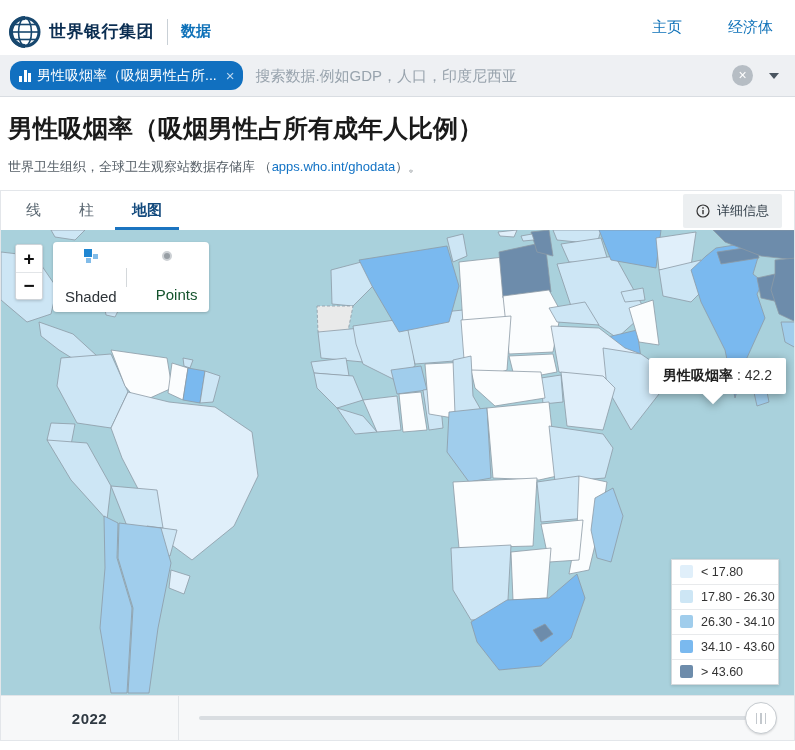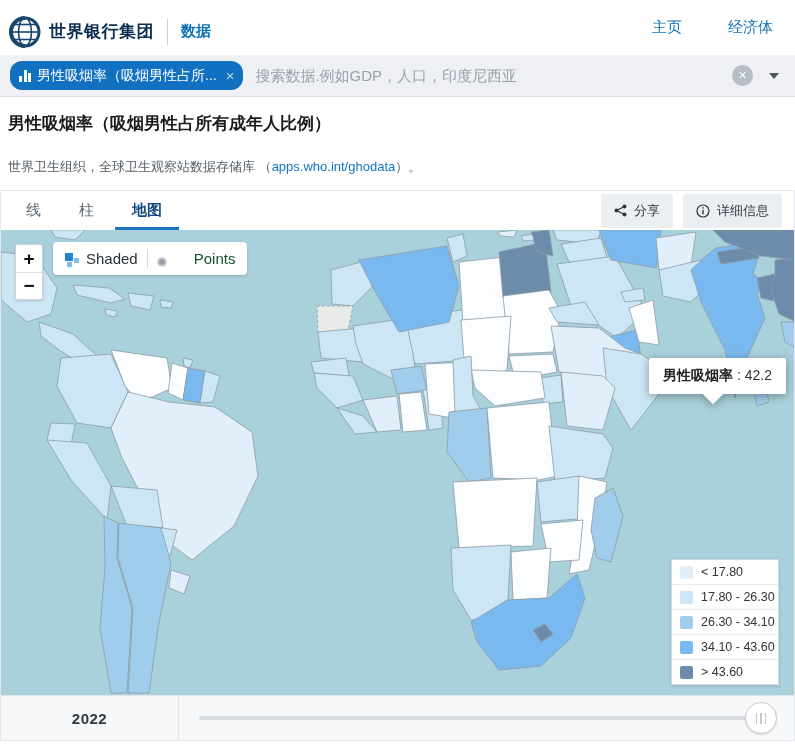--- a/index.html
+++ b/index.html
@@ -31,21 +31,21 @@
   .tag-close { margin-left:9px; color:#bcd7ee; font-size:15px; line-height:1; cursor:pointer; }
   .search-input { flex:1; border:none; outline:none; background:transparent;
     font-size:15px; color:#333; margin-left:12px; font-family:inherit; }
   .search-input::placeholder { color:#98a3ad; }
   .clear-btn { width:21px; height:21px; border-radius:50%; background:#b6bdc4; color:#fff;
     font-size:14px; line-height:21px; text-align:center; margin-right:16px; cursor:pointer; flex:0 0 auto; }
   .caret-down { width:0; height:0; border-left:5px solid transparent; border-right:5px solid transparent;
     border-top:6px solid #4a5560; margin-right:16px; cursor:pointer; flex:0 0 auto; }
 
   
-  .page-title { position:absolute; top:112px; left:8px; font-size:17px; font-weight:bold; color:#1a1a1a; }
+  .page-title { position:absolute; top:112px; left:8px; font-size:25px; font-weight:bold; color:#1a1a1a; }
   .page-source { position:absolute; top:158px; left:8px; font-size:13px; color:#555e66; }
   .page-source a { color:#1373c5; text-decoration:none; cursor:pointer; }
 
   
   .panel { position:absolute; top:190px; left:0; right:0; height:551px;
     border:1px solid #e3e6ea; display:flex; flex-direction:column; background:#fff; }
   .tabbar { height:39px; flex:0 0 39px; display:flex; align-items:stretch; padding-left:6px; position:relative; background:#fff; }
   .tab { position:relative; display:flex; align-items:center; padding:0 19px; font-size:15px;
     color:#5a6771; cursor:pointer; }
   .tab.active { color:#134a7d; font-weight:bold; }
@@ -60,40 +60,40 @@
   .dashed { stroke-dasharray:3,2; }
 
   .zoom-ctrl { position:absolute; left:14px; top:14px; width:28px; background:#fff;
     border:1px solid #cfd4d9; border-radius:3px; box-shadow:0 1px 3px rgba(0,0,0,.18); overflow:hidden; }
   .zoom-btn { width:100%; height:27px; background:#fff; border:none; font-size:19px; font-weight:bold;
     color:#111; line-height:26px; cursor:pointer; display:block; font-family:inherit; }
   .zoom-btn + .zoom-btn { border-top:1px solid #e2e5e8; }
 
   .mode-toggle { position:absolute; left:52px; top:12px; display:flex; align-items:center;
     background:#fff; border-radius:4px; box-shadow:0 1px 3px rgba(0,0,0,.2); padding:7px 12px; gap:9px; }
-  .mode-item { display:flex; align-items:flex-end; gap:7px; cursor:pointer; }
+  .mode-item { display:flex; align-items:center; gap:25px; cursor:pointer;flex-direction:column; }
   .mode-label-on { font-size:15px; color:#2d3338; }
   .mode-label-off { font-size:15px; color:#14532d;margin-left:20px; }
   .shaded-icon { width:14px; height:14px; position:relative; }
   .shaded-icon i { position:absolute; display:block; }
   .shaded-icon i:nth-child(1){ left:0; top:0; width:8px; height:8px; background:#1f86d2; }
   .shaded-icon i:nth-child(2){ left:9px; top:5px; width:5px; height:5px; background:#82bce9; }
   .shaded-icon i:nth-child(3){ left:2px; top:9px; width:5px; height:5px; background:#82bce9; }
   .mode-divider { width:1px; height:19px; background:#d4d8db; }
   .points-icon { width:10px; height:10px; border-radius:50%; background:#979ea4; border:2px solid #cdd1d5; }
 
   .map-tooltip { position:absolute; left:648px; top:128px; filter:drop-shadow(0 2px 5px rgba(0,0,0,.35)); z-index:5; }
   .tip-box { background:#fff; border-radius:2px; padding:9px 14px; font-size:14px; color:#333; white-space:nowrap; }
   .tip-box b { color:#222; }
   .tip-arrow { width:16px; height:16px; background:#fff; transform:rotate(45deg);
     margin:-9px 0 0 56px; }
 
   .map-legend { position:absolute; right:15px; bottom:10px; width:108px; background:#fff;
     border:1px solid #d6dadd; box-shadow:0 1px 3px rgba(0,0,0,.15); z-index:4; }
-  .legend-row { display:flex; align-items:flex-end; padding:5px 8px; }
+  .legend-row { display:flex; align-items:flex-start; padding:5px 8px; }
   .legend-row + .legend-row { border-top:1px solid #e8eaec; }
   .legend-swatch { width:13px; height:13px; border-radius:2px; margin-right:8px; flex:0 0 13px; }
   .legend-label { font-size:12.5px; color:#333; white-space:nowrap; }
 
   
   .timeline { flex:1; display:flex; align-items:center; background:#f7f8f9; border-top:1px solid #e2e5e9; }
   .timeline-year-cell { width:178px; flex:0 0 178px; height:100%; display:flex; align-items:center;
     justify-content:center; border-right:1px solid #e2e5e8; }
   .timeline-year { font-size:15px; font-weight:bold; color:#2f3942; letter-spacing:.5px; }
   .track-wrap { position:relative; flex:1; height:100%; }
@@ -147,29 +147,20 @@
   <h1 class="page-title">男性吸烟率（吸烟男性占所有成年人比例）</h1>
   <p class="page-source"><span>世界卫生组织，全球卫生观察站数据存储库 （</span><a>apps.who.int/ghodata</a><span>）。</span></p>
 
   <div class="panel">
 
     <div class="tabbar">
       <div class="tab">线</div>
       <div class="tab">柱</div>
       <div class="tab active">地图</div>
       <div class="tab-actions">
-        <button class="chart-btn">
-          <svg width="13" height="13" viewBox="0 0 13 13">
-            <path d="M2.5,6.5 L10.5,2.5 M2.5,6.5 L10.5,10.5" stroke="#333" stroke-width="1.3" fill="none"></path>
-            <circle cx="10.5" cy="2.5" r="2" fill="#333"></circle>
-              <circle cx="10.5" cy="10.5" r="2" fill="#333"></circle>
-            <circle cx="2.5" cy="6.5" r="2" fill="#333"></circle>
-          </svg>
-          <span>分享</span>
-        </button>
         <button class="chart-btn">
           <svg width="14" height="14" viewBox="0 0 14 14">
             <circle cx="7" cy="7" r="6" fill="none" stroke="#333" stroke-width="1.2"></circle>
             <rect x="6.3" y="6" width="1.4" height="4.2" fill="#333"></rect>
             <rect x="6.3" y="3.2" width="1.4" height="1.5" fill="#333"></rect>
           </svg>
           <span>详细信息</span>
         </button>
       </div>
     </div>

